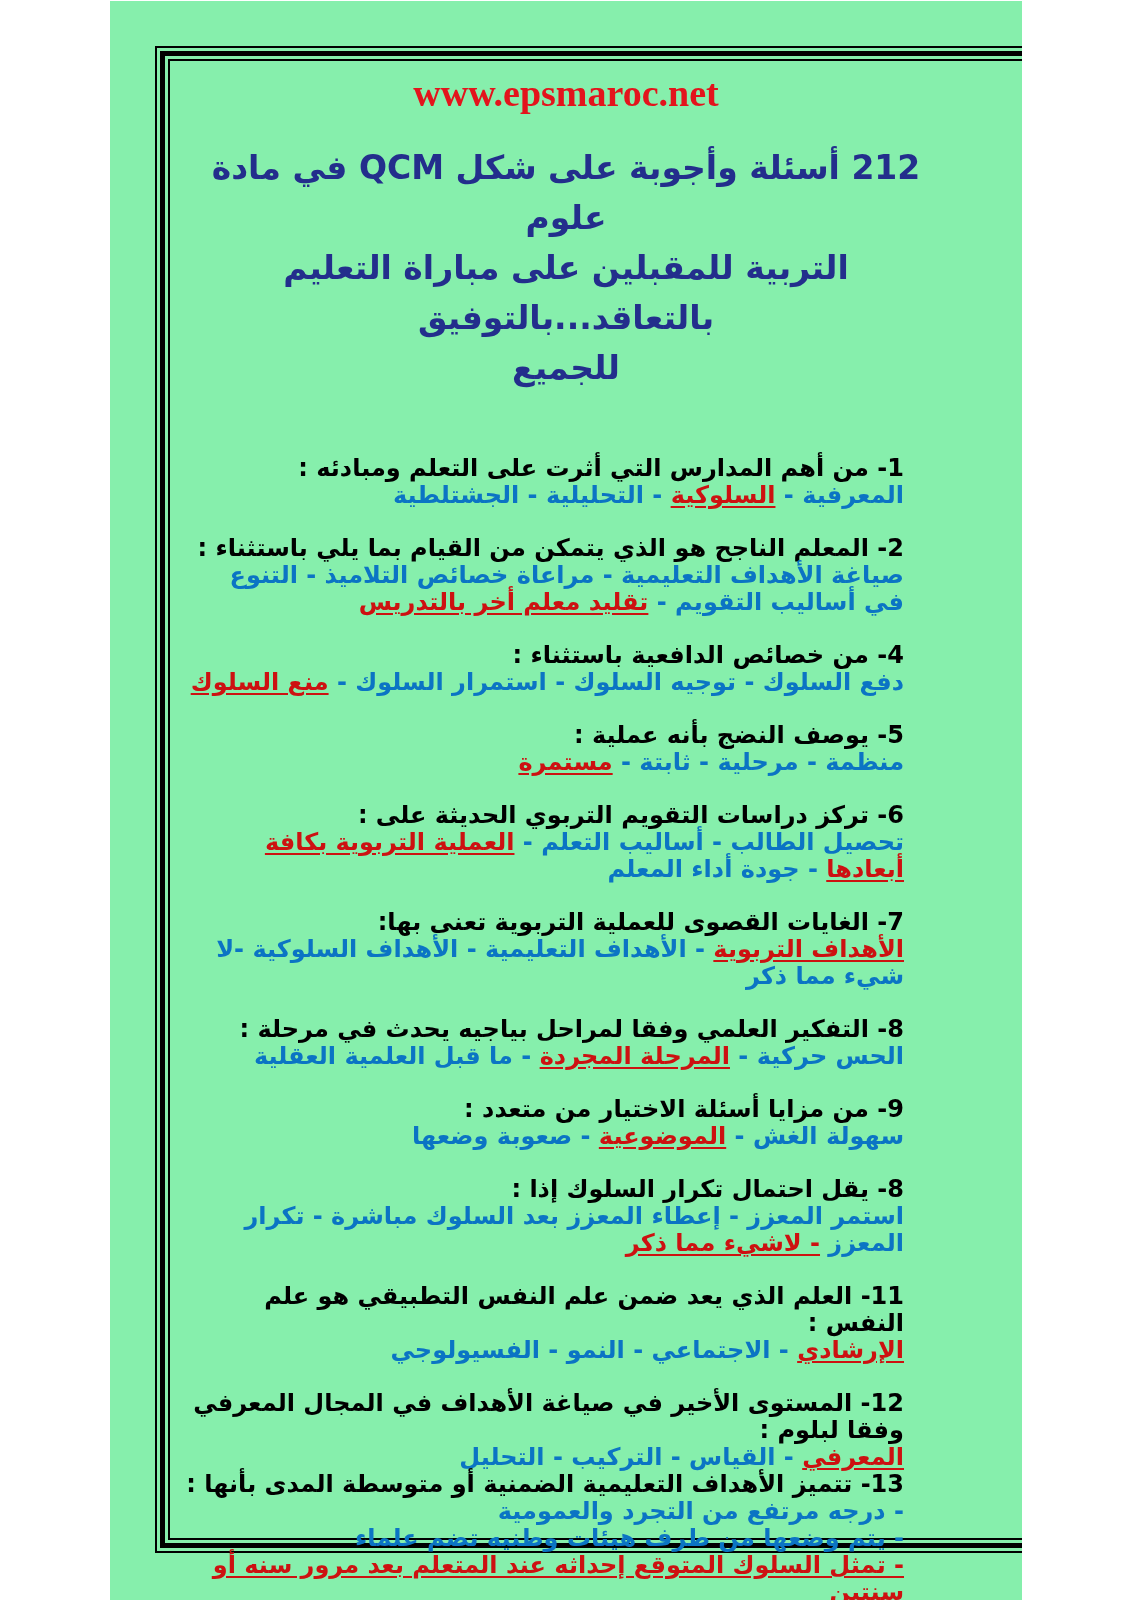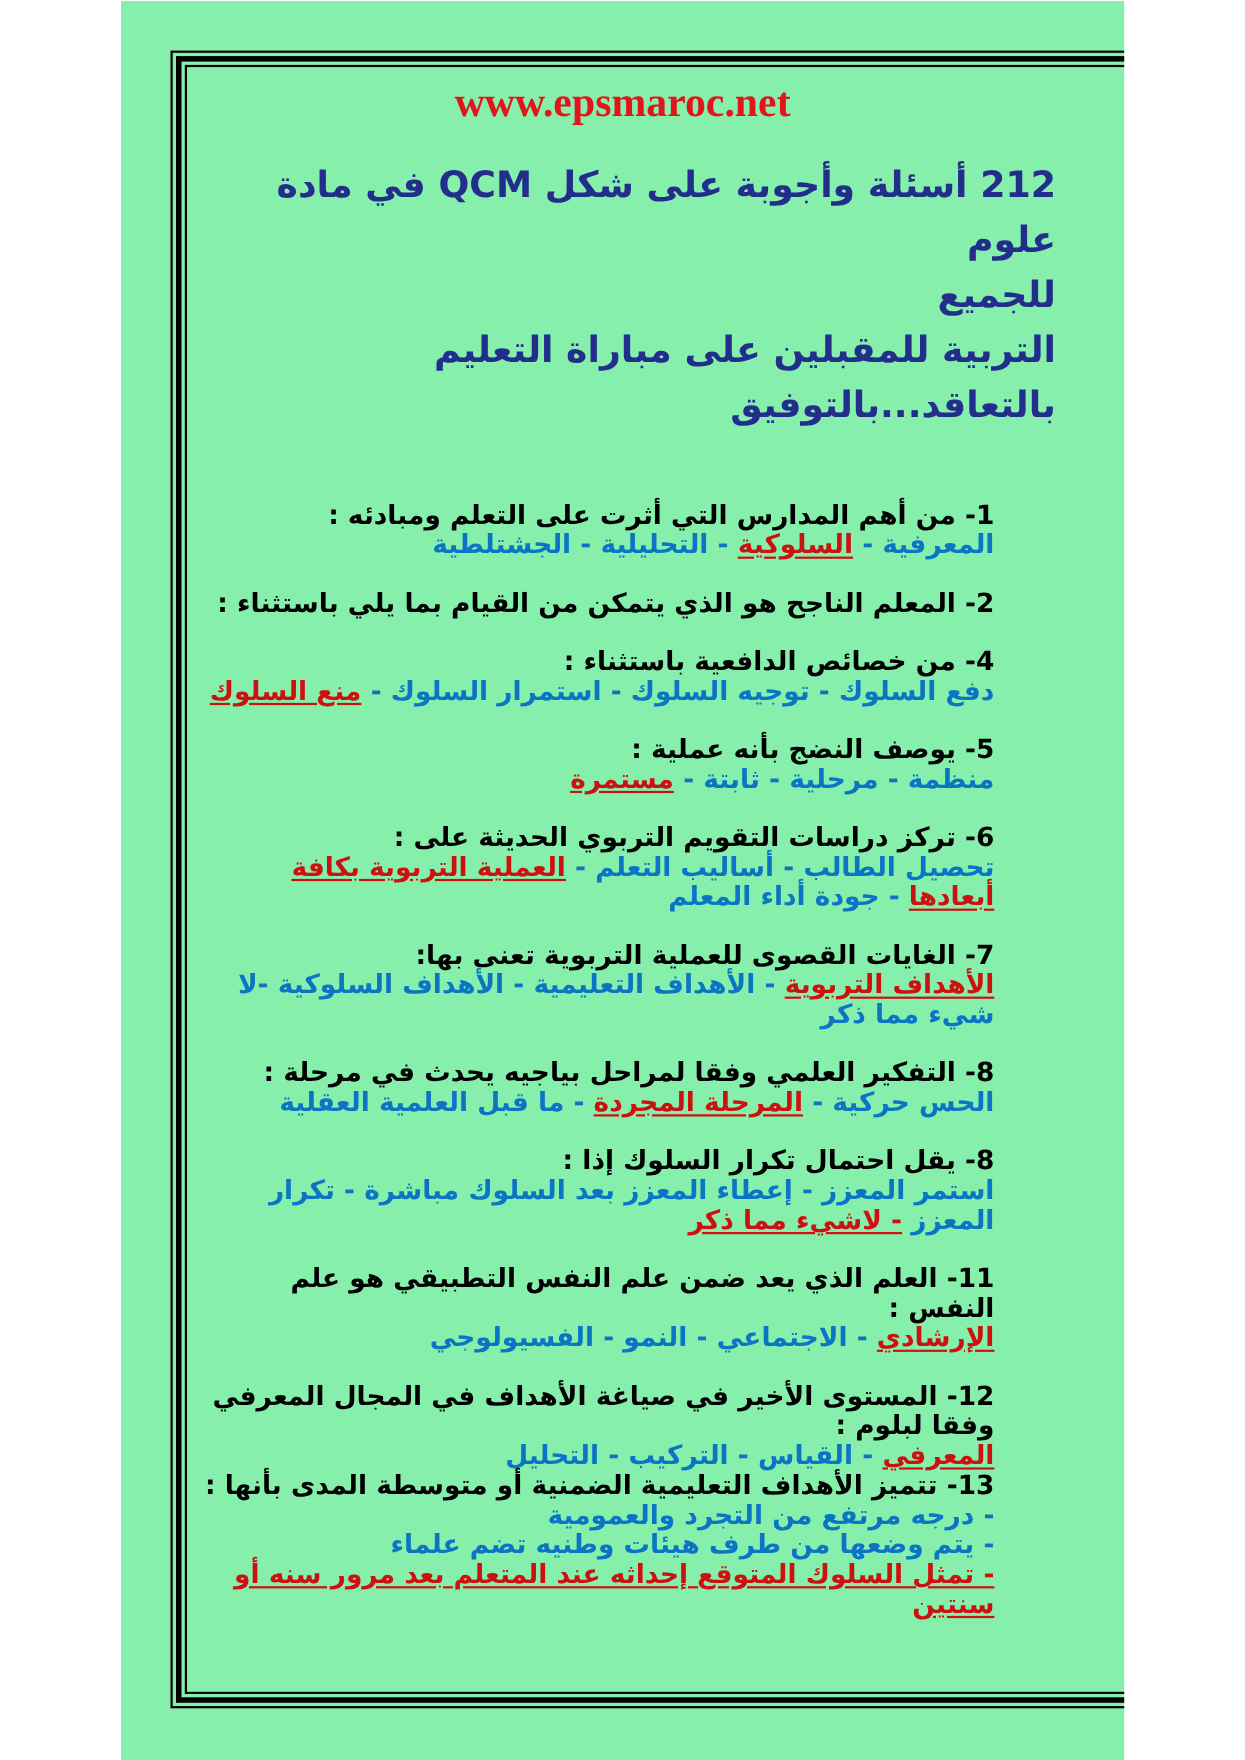--- a/index.html
+++ b/index.html
@@ -17,21 +17,21 @@
   .frame-inner { width:100%; height:100%; box-sizing:border-box; border:2px solid #000; }
 
   .content { position:absolute; left:62px; top:62px; right:62px; bottom:62px; }
 
   .banner {
     margin-top:8px; text-align:center;
     font-family:"Liberation Serif","DejaVu Serif",serif;
     font-weight:bold; font-size:38px; color:var(--banner-red,#e3141c);
   }
   .title {
-    direction:rtl; text-align:right; margin-top:28px;
+    direction:rtl; text-align:center; margin-top:28px;
     color:var(--title-navy,#232e8c); font-weight:bold;
     font-size:33px; line-height:50px;
   }
   .questions {
     direction:rtl; text-align:right; margin-top:62px;
     padding-right:56px; padding-left:14px;
     font-size:24px; line-height:27px; font-weight:bold;
   }
   .qblock { margin-bottom:26px; }
   .qblock.no-gap { margin-bottom:0; }
@@ -45,50 +45,55 @@
 <div class="page">
   <div class="frame">
     <div class="frame-mid">
       <div class="frame-inner"></div>
     </div>
   </div>
   <div class="content">
     <div class="banner">www.epsmaroc.net</div>
     <div class="title">
         <div class="title-line">212 أسئلة وأجوبة على شكل QCM في مادة علوم</div>
+        <div class="title-line">التربية للمقبلين على مباراة التعليم بالتعاقد...بالتوفيق</div>
         <div class="title-line">للجميع</div>
-        <div class="title-line">التربية للمقبلين على مباراة التعليم بالتعاقد...بالتوفيق</div>
       </div>
     <div class="questions">
         <div class="qblock">
           <div class="qtext">1- من أهم المدارس التي أثرت على التعلم ومبادئه :</div>
           <div class="aline"><span class="seg-blue">المعرفية - </span><span class="seg-red">السلوكية</span><span class="seg-blue"> - التحليلية - الجشتلطية</span></div>
         </div>
         <div class="qblock">
           <div class="qtext">2- المعلم الناجح هو الذي يتمكن من القيام بما يلي باستثناء :</div>
+          <div class="aline"><span class="seg-blue">صياغة الأهداف التعليمية - مراعاة خصائص التلاميذ - التنوع في أساليب التقويم - </span><span class="seg-red">تقليد معلم أخر بالتدريس</span></div>
         </div>
         <div class="qblock">
           <div class="qtext">4- من خصائص الدافعية باستثناء :</div>
           <div class="aline"><span class="seg-blue">دفع السلوك - توجيه السلوك - استمرار السلوك - </span><span class="seg-red">منع السلوك</span></div>
         </div>
         <div class="qblock">
           <div class="qtext">5- يوصف النضج بأنه عملية :</div>
           <div class="aline"><span class="seg-blue">منظمة - مرحلية - ثابتة - </span><span class="seg-red">مستمرة</span></div>
         </div>
         <div class="qblock">
           <div class="qtext">6- تركز دراسات التقويم التربوي الحديثة على :</div>
           <div class="aline"><span class="seg-blue">تحصيل الطالب - أساليب التعلم - </span><span class="seg-red">العملية التربوية بكافة أبعادها</span><span class="seg-blue"> - جودة أداء المعلم</span></div>
         </div>
         <div class="qblock">
           <div class="qtext">7- الغايات القصوى للعملية التربوية تعنى بها:</div>
           <div class="aline"><span class="seg-red">الأهداف التربوية</span><span class="seg-blue"> - الأهداف التعليمية - الأهداف السلوكية -لا شيء مما ذكر</span></div>
         </div>
         <div class="qblock">
           <div class="qtext">8- التفكير العلمي وفقا لمراحل بياجيه يحدث في مرحلة :</div>
           <div class="aline"><span class="seg-blue">الحس حركية - </span><span class="seg-red">المرحلة المجردة</span><span class="seg-blue"> - ما قبل العلمية العقلية</span></div>
+        </div>
+        <div class="qblock">
+          <div class="qtext">9- من مزايا أسئلة الاختيار من متعدد :</div>
+          <div class="aline"><span class="seg-blue">سهولة الغش - </span><span class="seg-red">الموضوعية</span><span class="seg-blue"> - صعوبة وضعها</span></div>
         </div>
         <div class="qblock">
           <div class="qtext">8- يقل احتمال تكرار السلوك إذا :</div>
           <div class="aline"><span class="seg-blue">استمر المعزز - إعطاء المعزز بعد السلوك مباشرة - تكرار المعزز </span><span class="seg-red">- لاشيء مما ذكر</span></div>
         </div>
         <div class="qblock">
           <div class="qtext">11- العلم الذي يعد ضمن علم النفس التطبيقي هو علم النفس :</div>
           <div class="aline"><span class="seg-red">الإرشادي</span><span class="seg-blue"> - الاجتماعي - النمو - الفسيولوجي</span></div>
         </div>
         <div class="qblock no-gap">

